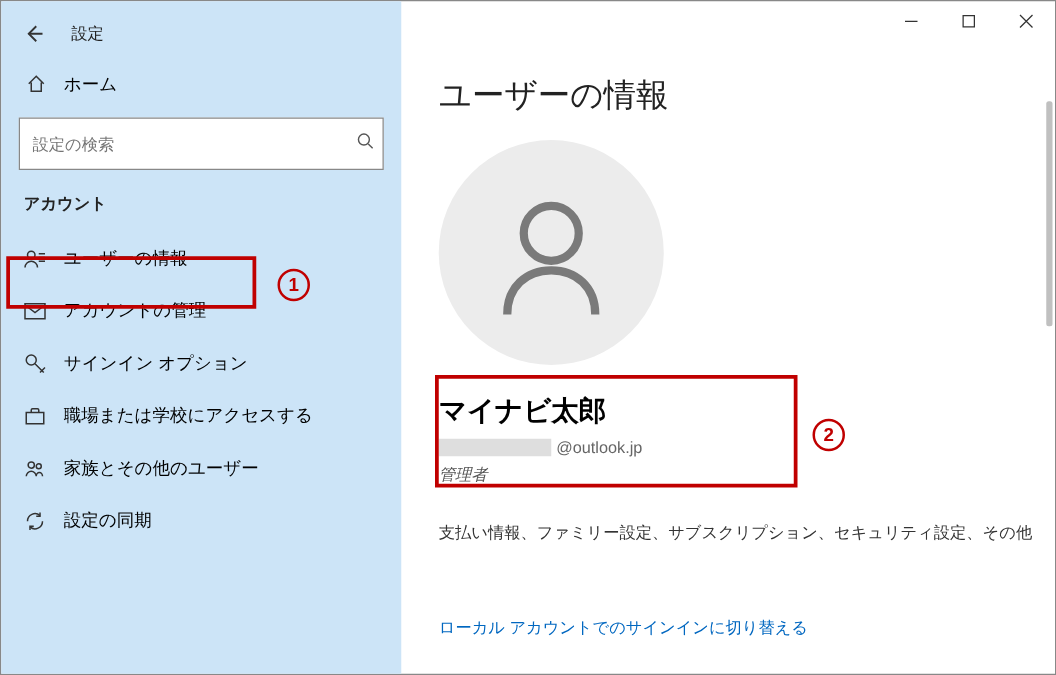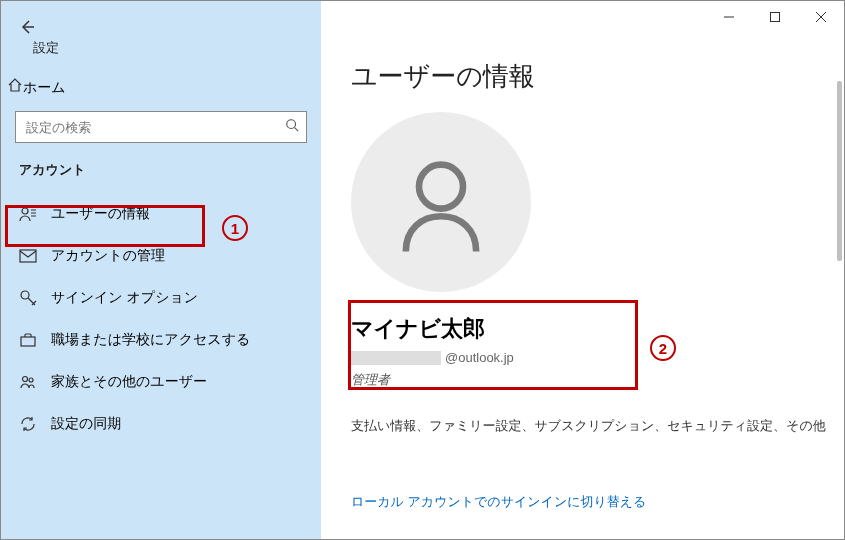--- a/index.html
+++ b/index.html
@@ -1,25 +1,25 @@
 <!DOCTYPE html>
 <html><head>
 <meta charset="utf-8">
 <style>
 * { margin: 0; padding: 0; box-sizing: border-box; font-family: "Yu Gothic UI", "Meiryo", sans-serif; }
 body { width: 845px; height: 540px; background: #fff; overflow: hidden; position: relative; }
 .window { display: flex; width: 100%; height: 100%; border: 1px solid #888; }
 .sidebar { width: 320px; background: #cce4f7; display: flex; flex-direction: column; padding-top: 8px; }
-.topbar { display: flex; align-items: flex-start; padding: 6px 14px 14px 14px; flex-direction: column; }
+.topbar { display: flex; align-items: center; padding: 6px 14px 14px 14px; }
 .back-btn { width: 24px; height: 24px; display:flex; align-items:center; justify-content:center; cursor:pointer; }
 .window-title { font-size: 13px; margin-left: 18px; color:#222; }
-.home-row { display:flex; align-items:flex-end; padding: 6px 18px 14px 6px; }
+.home-row { display:flex; align-items:flex-start; padding: 6px 18px 14px 20px; gap: 14px; }
 .home-label { font-size: 14px; }
 .search-wrap { margin: 0 14px 18px 14px; position: relative; }
-.search-input { width: 100%; height: 32px; border: 1px solid #888; background: #fff; padding: 0 30px 0 10px; font-size: 13px; outline:none; }
+.search-input { width: 100%; height: 42px; border: 1px solid #888; background: #fff; padding: 0 30px 0 10px; font-size: 13px; outline:none; }
 .search-icon { position:absolute; right:8px; top:50%; transform:translateY(-50%); color:#555; }
 .group-label { font-size: 13px; font-weight: bold; padding: 0 18px 14px 18px; color:#222; }
 .nav-item { display:flex; align-items:center; gap:14px; padding: 12px 18px; font-size: 14px; cursor:pointer; }
 .nav-item .nav-icon { width:18px; height:18px; display:flex; align-items:center; justify-content:center; color:#333; }
 .content { flex:1; padding: 10px 0 0 30px; position:relative; overflow:hidden; }
 .win-controls { position:absolute; top:0; right:0; display:flex; }
 .wc-btn { width:46px; height:32px; display:flex; align-items:center; justify-content:center; cursor:pointer; }
 .page-title { font-size: 26px; font-weight: 500; margin: 48px 0 18px 0; color:#222; }
 .avatar { width: 180px; height: 180px; border-radius: 50%; background:#ececec; display:flex; align-items:center; justify-content:center; color:#7a7a7a; }
 .user-name { font-size: 22px; font-weight: 700; margin-top: 22px; }

